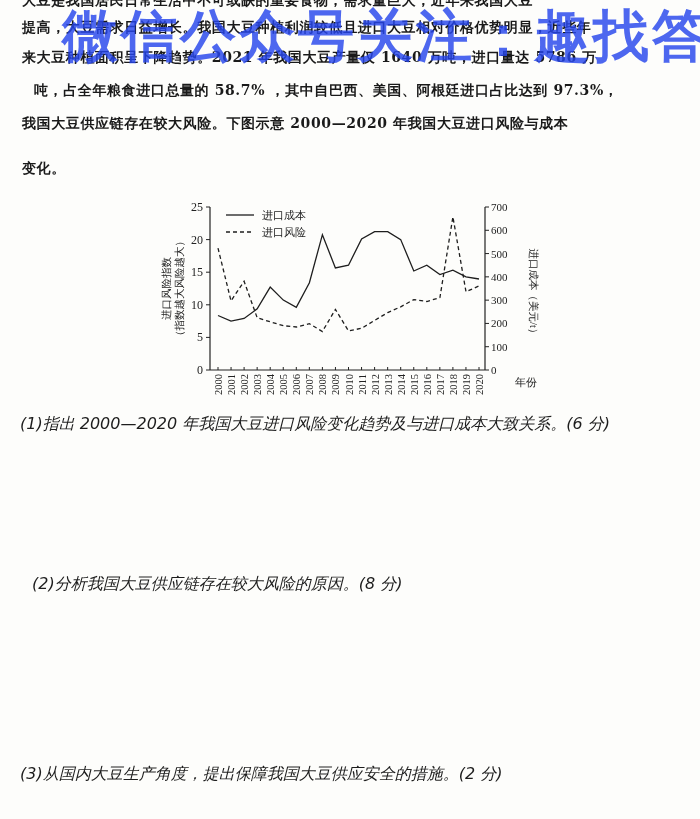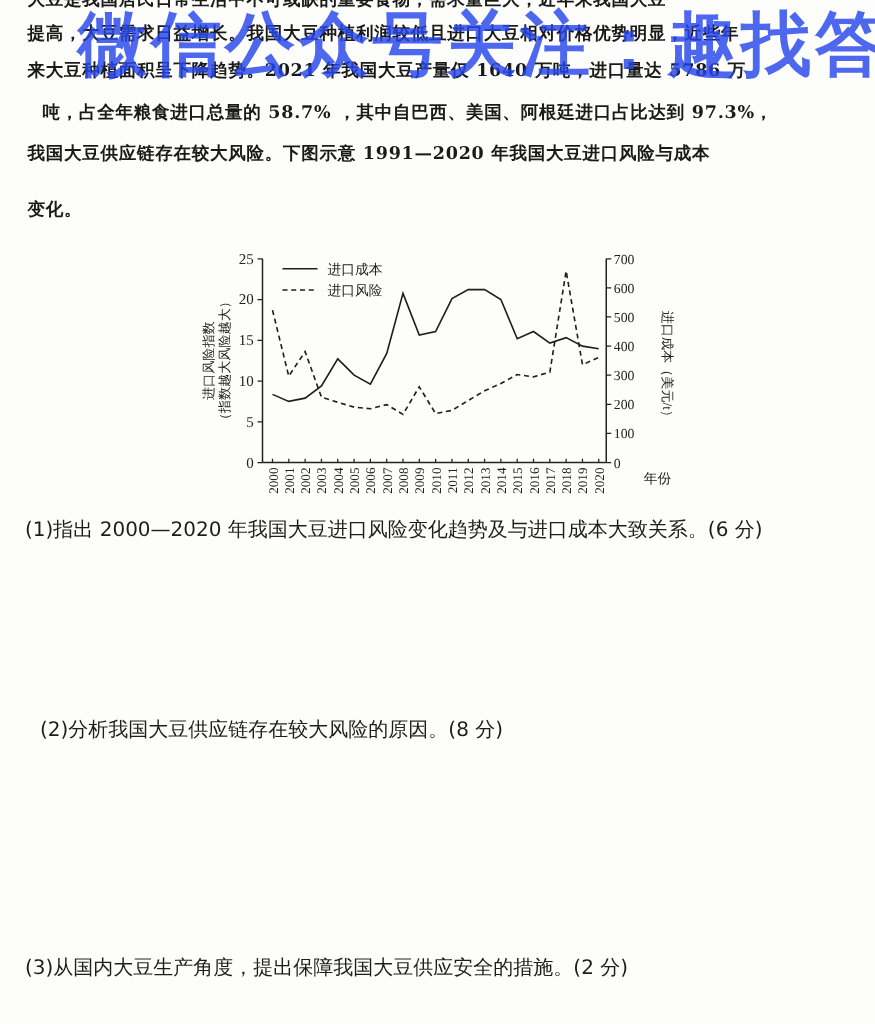--- a/index.html
+++ b/index.html
@@ -15,35 +15,35 @@
   }
   .watermark {
     position: absolute; left: 62px; top: 8px;
     font-family: "DejaVu Sans", "Liberation Sans", sans-serif;
     font-size: 56px; font-weight: bold; color: rgba(38, 70, 235, 0.82);
     letter-spacing: 3px; white-space: nowrap; line-height: 56px;
   }
   .question {
     position: absolute; left: 20px;
     font-family: "DejaVu Sans", "Liberation Sans", sans-serif;
-    font-size: 16px; line-height: 22px; white-space: nowrap; color: #1d1d1d;
+    font-size: 16px; line-height: 22px; white-space: nowrap; color: #1d1d1d; font-style: italic;
   }
   #chart { position: absolute; left: 150px; top: 195px; width: 400px; height: 210px; }
   #chart svg text { font-family: "Liberation Serif", "DejaVu Serif", serif; fill: #222; }
   .cjk { font-family: "DejaVu Sans", "Liberation Sans", sans-serif; }
 </style>
 </head>
 <body>
 
 <div>
   <div class="para-line" style="top:-10px;">大豆是我国居民日常生活中不可或缺的重要食物，需求量巨大，近年来我国大豆</div>
   <div class="para-line" style="top:17px;">提高，大豆需求日益增长。我国大豆种植利润较低且进口大豆相对价格优势明显，近些年</div>
   <div class="para-line" style="top:47px;">来大豆种植面积呈下降趋势。2021 年我国大豆产量仅 1640 万吨，进口量达 5786 万</div>
   <div class="para-line" style="top:80px;padding-left:12px;">吨，占全年粮食进口总量的 58.7% ，其中自巴西、美国、阿根廷进口占比达到 97.3%，</div>
-  <div class="para-line" style="top:113px;">我国大豆供应链存在较大风险。下图示意 1991—2020 年我国大豆进口风险与成本</div>
+  <div class="para-line" style="top:113px;">我国大豆供应链存在较大风险。下图示意 2000—2020 年我国大豆进口风险与成本</div>
   <div class="para-line" style="top:158px;">变化。</div>
 </div>
 
 <div class="watermark">微信公众号关注：趣找答案</div>
 
 <div id="chart">
   <svg id="chart-svg" width="400" height="210" viewBox="0 0 400 210" xmlns="http://www.w3.org/2000/svg">
       <line x1="60" y1="12" x2="60" y2="175" stroke="#222" stroke-width="1.2"></line>
       <line x1="335" y1="12" x2="335" y2="175" stroke="#222" stroke-width="1.2"></line>
       <line x1="60" y1="175" x2="335" y2="175" stroke="#222" stroke-width="1.2"></line>

